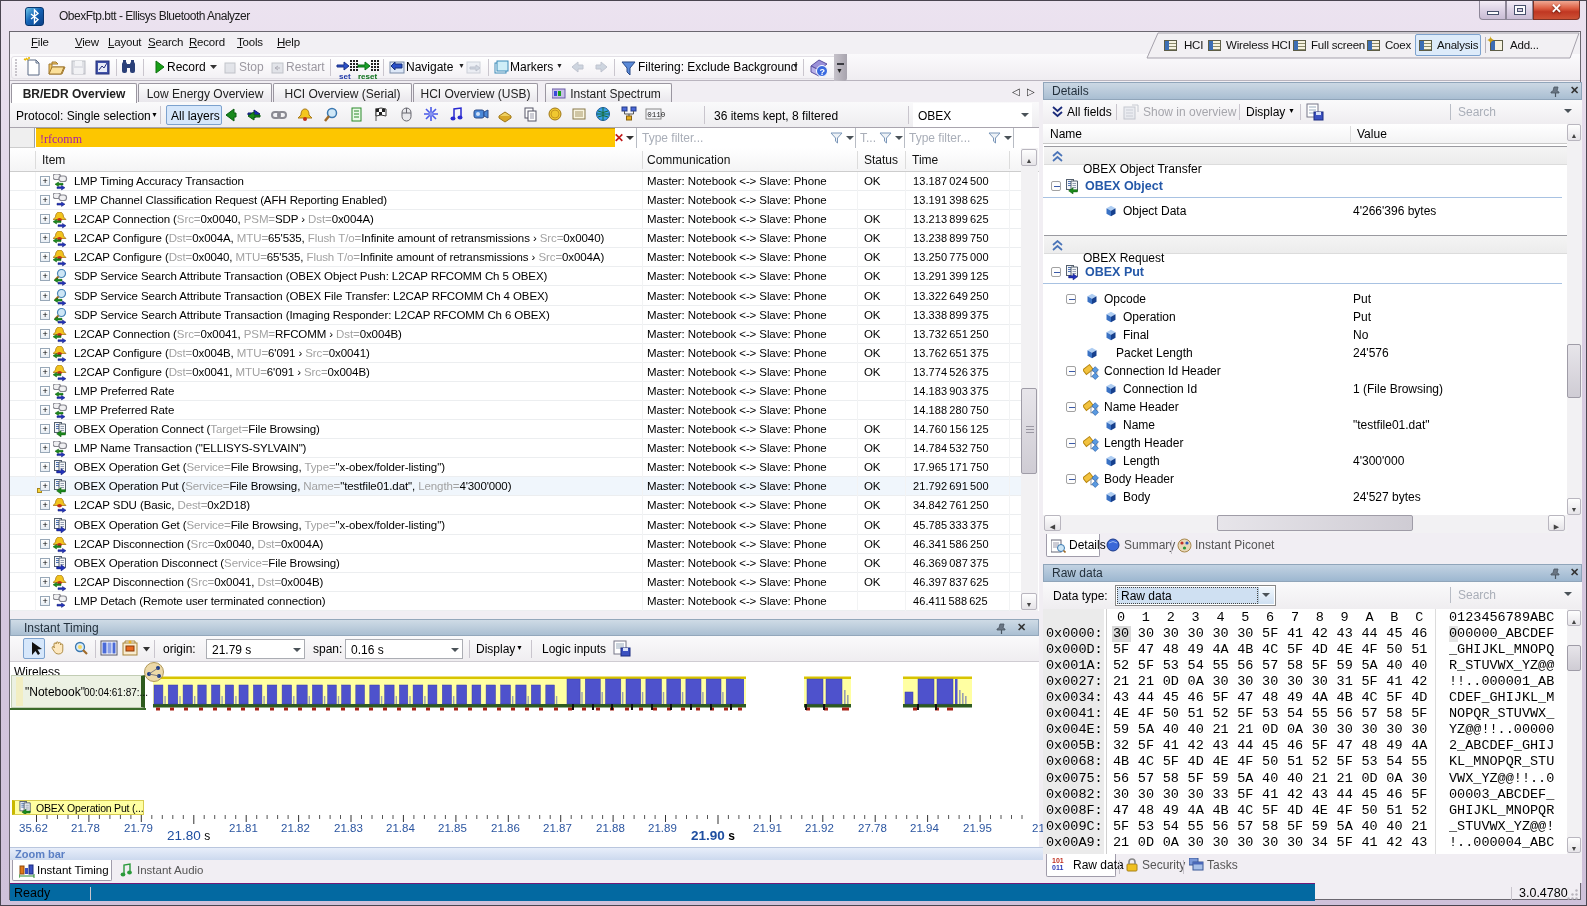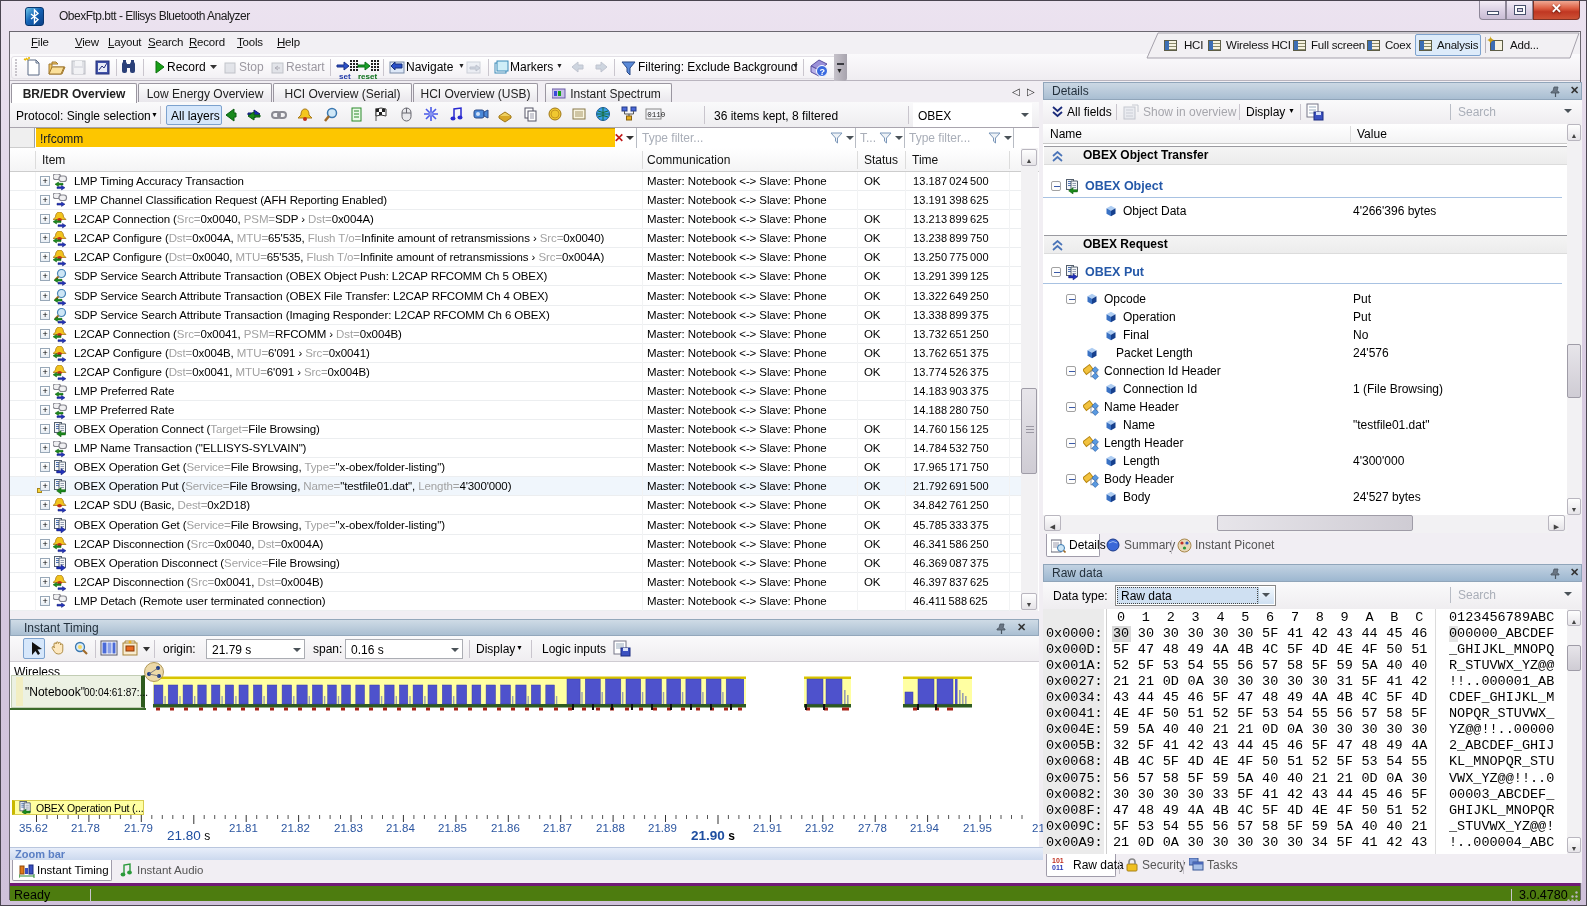--- a/index.html
+++ b/index.html
@@ -47,26 +47,26 @@
 .sthh{position:absolute;background:linear-gradient(#e7e5ea,#cfccd4);border:1px solid #9f9ca7;border-radius:2px;}
 
 .ttitle{position:absolute;left:0px;top:587px;width:1029px;height:17px;background:linear-gradient(#cfdbe6,#aabfd2);border:1px solid #93a7bb;font-size:12px;color:#23303c;padding:1px 0 0 13px;}
 .ttool{position:absolute;left:0px;top:604px;width:1029px;height:26px;background:linear-gradient(#fafafb,#efedf0);border-bottom:1px solid #cfccd2;}
 .tmain{position:absolute;left:0px;top:630px;width:1029px;height:153px;background:#fff;}
 .taxis{position:absolute;left:0px;top:783px;width:1029px;height:32px;background:#fff;}
 .zbar{position:absolute;left:0px;top:815px;width:1117px;height:13px;background:linear-gradient(#e8eefa,#ccd9ee);border-top:1px solid #b9c6de;font-size:11px;font-weight:bold;color:#5b7fc4;padding:0 0 0 5px;}
 .btabs{position:absolute;left:0px;top:828px;width:1029px;height:23px;background:#f1eef3;}
 .btab{position:absolute;top:0;height:21px;background:#f1eef3;font-size:11.5px;color:#555;padding-top:3px;white-space:nowrap;}
 .btab.act{background:#fff;border:1px solid #a09caa;border-top:none;border-radius:0 0 2px 2px;color:#000;}
-.statusbar{position:absolute;left:0px;top:851px;width:1570px;height:18px;background:#4d7c0f;border-top:3px solid #701a75;font-size:12px;}
+.statusbar{position:absolute;left:0px;top:851px;width:1305px;height:18px;background:#0369a1;border-top:1px solid #701a75;font-size:12px;}
 
 .rpane{position:absolute;left:1033px;top:50px;width:539px;height:801px;background:#f1eef3;}
 .ptitle{position:absolute;left:0;width:539px;height:18px;background:linear-gradient(#ccd8e4,#a9bed2);border:1px solid #90a5ba;font-size:12px;color:#23303c;padding:1px 0 0 8px;}
 .ditem{position:absolute;white-space:nowrap;font-size:12px;}
-.dsec{position:absolute;left:1px;width:537px;height:19px;background:linear-gradient(#f4f4f4,#ececec);border-top:1px solid #9a9aa0;border-bottom:1px solid #dcdcdc;font-weight:bold;font-size:12px;padding:1px 0 0 39px;}
+.dsec{position:absolute;left:1px;width:537px;height:19px;background:linear-gradient(#f4f4f4,#ececec);border-top:1px solid #9a9aa0;border-bottom:1px solid #dcdcdc;font-weight:normal;font-size:12px;padding:15px 0 0 39px;}
 .dmin{position:absolute;width:10px;height:10px;border:1px solid #a2a2a2;border-radius:2px;background:#fdfdfd;}
 .dmin i{position:absolute;left:2px;top:4px;width:6px;height:1.4px;background:#3a5aa8;}
 .htab{position:absolute;top:0;height:23px;background:transparent;font-size:12px;color:#555;padding-top:4px;white-space:nowrap;overflow:visible;}
 .htab.act{background:#fff;border:1px solid #a09caa;border-top:none;border-radius:0 0 2px 2px;color:#000;}
 .combo{position:absolute;background:#fff;border:1px solid #abadb3;}
 .cbtn{position:absolute;right:1px;top:1px;bottom:1px;width:16px;background:linear-gradient(#f2f8fd,#cfe0f2);border-left:1px solid #b5cbdd;}
 .dar{position:absolute;width:0;height:0;border-left:4px solid transparent;border-right:4px solid transparent;border-top:4px solid #4a5258;}
 .ghost{color:#a9aeb8;}
 .hexb{position:absolute;font-family:"Liberation Mono",monospace;font-size:13.5px;letter-spacing:0;white-space:pre;}
 </style></head><body>
@@ -381,21 +381,21 @@
 <span class="abs" style="left:704px;top:7px;">36 items kept, 8 filtered</span>
 <div class="abs" style="left:898px;top:4px;width:1px;height:18px;background:#c9c5cd;"></div>
 <div class="abs" style="left:903px;top:1px;width:119px;height:24px;background:#fff;">
             <span class="abs" style="left:5px;top:6px;">OBEX</span>
             <span class="dar" style="left:108px;top:10px;"></span>
           </div>
 </div>
 <div class="frow" style="background:#fff;">
 <div class="abs" style="left:0;top:0;width:25px;height:20px;background:#efefef;border-right:1px solid #9aa0a8;border-bottom:1px solid #cdcdcd;"></div>
 <div class="abs" style="left:26px;top:0px;width:579px;height:19px;background:#fdc600;border-top:1px solid #c89a00;">
-            <span class="abs" style="left:4px;top:3px;color:#0f172a;">!rfcomm</span>
+            <span class="abs" style="left:4px;top:3px;color:#a21caf;font-family:Liberation Serif, serif;">!rfcomm</span>
           </div>
 <span class="abs" style="left:604px;top:3px;color:#c01818;font-weight:bold;font-size:12px;">✕</span>
           <span class="dar" style="left:616px;top:8px;border-top-color:#333;"></span>
 <div class="abs" style="left:626px;top:0;width:1px;height:20px;background:#b8bcc4;"></div>
 <span class="abs ghost" style="left:632px;top:3px;">Type filter...</span>
 <span class="abs" style="left:820px;top:3px;"><svg width="13" height="13" viewBox="0 0 13 13">
               <path d="M1 2 h11 l-4.5 5 v5 l-2 -1.8 v-3.2 z" fill="#eef2f6" stroke="#7a96b8"></path>
             </svg></span>
           <span class="dar" style="left:836px;top:8px;"></span>
 <div class="abs" style="left:845px;top:0;width:1px;height:20px;background:#b8bcc4;"></div>

